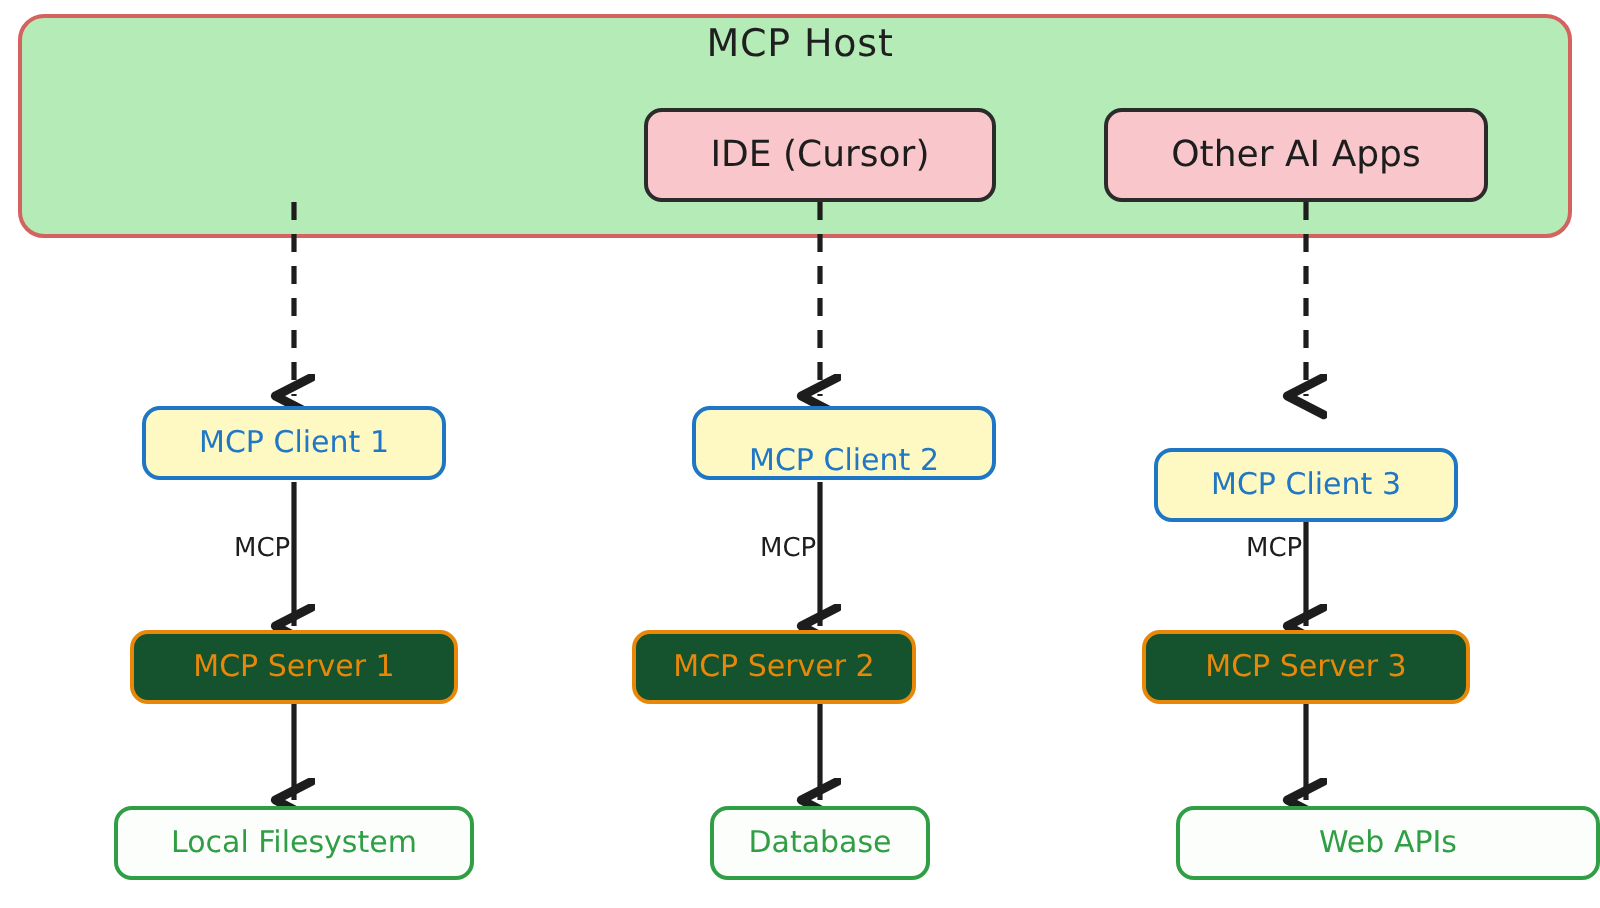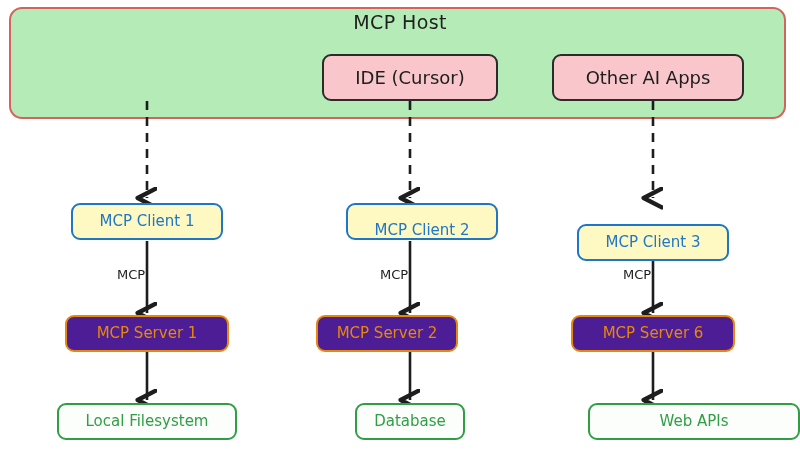--- a/index.html
+++ b/index.html
@@ -68,21 +68,21 @@
   }
   .node-client {
     background: #fef9c3;
     border: 2.5px solid #1f76c4;
     border-radius: 9px;
     color: #2077c6;
     font-size: 15px;
     height: 37px;
   }
   .node-server {
-    background: #4c1d95;
+    background: #14532d;
     border: 2.5px solid #e8880a;
     border-radius: 9px;
     color: #e8880a;
     font-size: 15px;
     height: 37px;
   }
   .node-resource {
     background: #fbfefb;
     border: 2.5px solid #2f9e44;
     border-radius: 9px;
@@ -146,21 +146,21 @@
   <div class="edge-label" style="left:380px; top:267px;">MCP</div>
   <div class="edge-label" style="left:623px; top:267px;">MCP</div>
 
   <div class="node node-server" style="left:65px; top:315px; width:164px;">
     <span>MCP Server 1</span>
   </div>
   <div class="node node-server" style="left:316px; top:315px; width:142px;text-align:right;">
     <span>MCP Server 2</span>
   </div>
   <div class="node node-server" style="left:571px; top:315px; width:164px;">
-    <span>MCP Server 6</span>
+    <span>MCP Server 3</span>
   </div>
 
   <div class="node node-resource" style="left:355px; top:403px; width:110px;">
     <span>Database</span>
   </div>
   <div class="node node-resource" style="left:57px; top:403px; width:180px;">
     <span>Local Filesystem</span>
   </div>
   <div class="node node-resource" style="left:588px; top:403px; width:212px;">
     <span>Web APIs</span>

